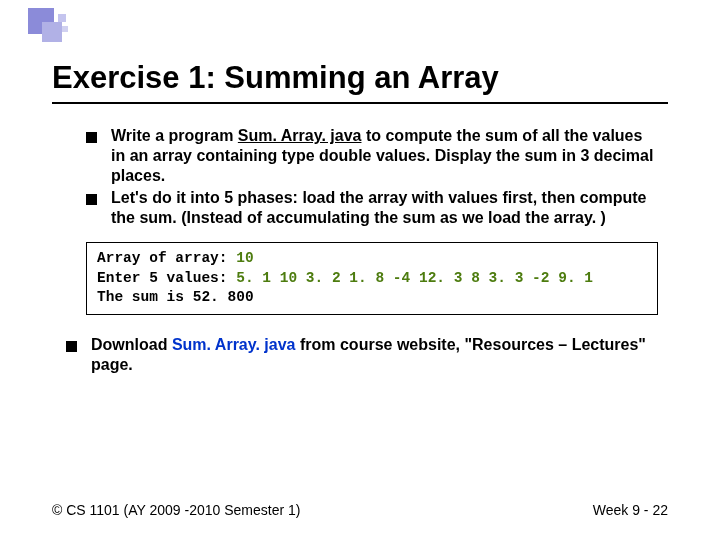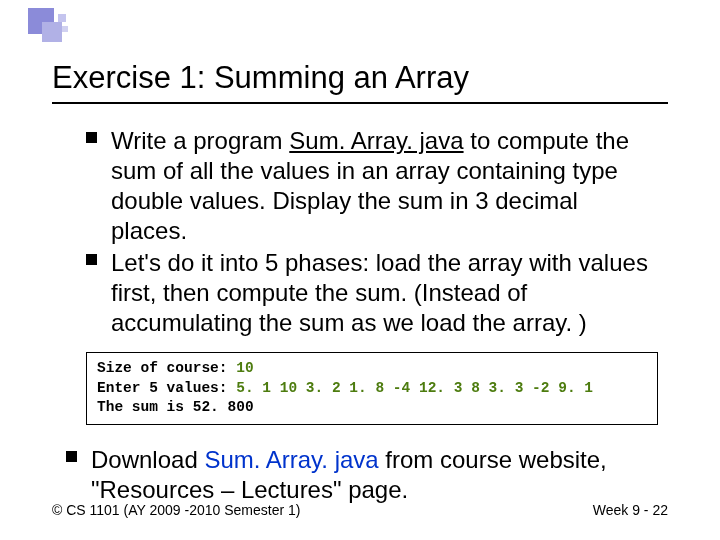--- a/index.html
+++ b/index.html
@@ -40,21 +40,21 @@
     position: absolute;
     top: 18px; left: 34px;
     width: 6px; height: 6px;
     background: #d0d0f0;
   }
   .slide {
     padding: 34px 52px 0 52px;
   }
   .title {
     font-size: 31px;
-    font-weight: normal;
+    font-weight: bold;
     color: #000;
     border-bottom: 2px solid #000;
     padding-bottom: 6px;
     margin-bottom: 22px;
     padding-top: 26px;
   }
   .bullets {
     padding-left: 34px;
     padding-right: 10px;
   }
@@ -64,23 +64,24 @@
   }
   .square {
     width: 11px;
     height: 11px;
     background: #000;
     flex-shrink: 0;
     margin-top: 6px;
     margin-right: 14px;
   }
   .bullet-text {
-    font-size: 24px;
+    font-size: 16px;
     line-height: 1.25;
     color: #000;
+    font-weight: bold;
   }
   .bullet-text .u { text-decoration: underline; }
   .code-box {
     margin: 14px 10px 20px 34px;
     border: 1.5px solid #000;
     padding: 6px 10px;
     font-family: "Courier New", monospace;
     font-weight: bold;
     font-size: 14.5px;
     line-height: 1.35;
@@ -122,21 +123,21 @@
       <div class="bullet-text">
         <span>Write a program </span><span class="u">Sum. Array. java</span><span> to compute the sum of all the values in an array containing type double values. Display the sum in 3 decimal places.</span>
       </div>
     </div>
     <div class="bullet-row">
       <div class="square"></div>
       <div class="bullet-text">Let's do it into 5 phases: load the array with values first, then compute the sum. (Instead of accumulating the sum as we load the array. )</div>
     </div>
   </div>
 
-  <div class="code-box"><span><span>Size of course: </span><span class="blue">10</span></span>
+  <div class="code-box"><span><span>Array of array: </span><span class="blue">10</span></span>
 <span><span>Enter 5 values: </span><span class="blue">5. 1 10 3. 2 1. 8 -4 12. 3 8 3. 3 -2 9. 1</span></span>
 <span>The sum is 52. 800</span></div>
 
   <div class="bullets2">
     <div class="bullet-row">
       <div class="square"></div>
       <div class="bullet-text">
         <span>Download </span><span class="linkish">Sum. Array. java</span><span> from course website, "Resources – Lectures" page.</span>
       </div>
     </div>

